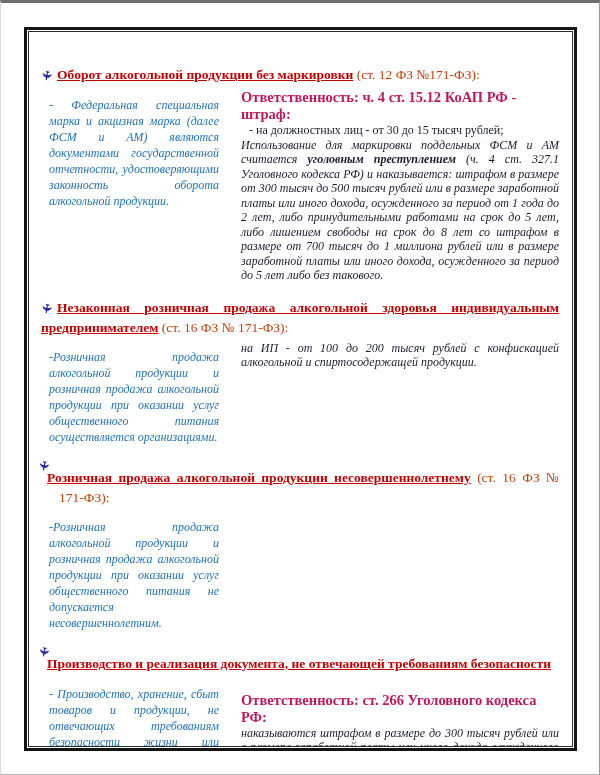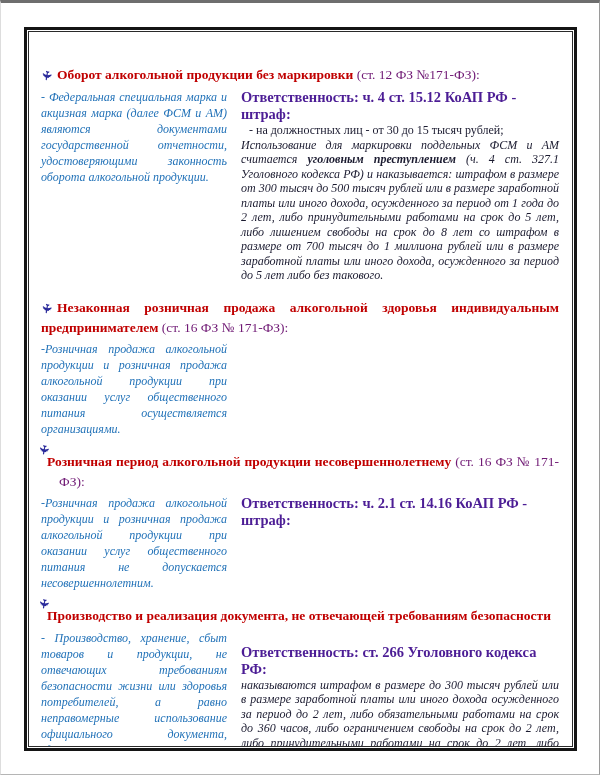--- a/index.html
+++ b/index.html
@@ -47,44 +47,44 @@
   .heading.hang{padding-left:18px;text-indent:-18px;}
   .bullet{
     display:inline-block;
     font-size:12px;
     color:#2b2b9b;
     transform:rotate(100deg);
     margin-right:6px;
     text-decoration:none;
     font-style:normal;
   }
-  .h-red{color:#c00000;}
-  .h-ref{color:#701a75;font-weight:normal;}
+  .h-red{color:#c00000;text-decoration:underline;}
+  .h-ref{color:#c2410c;font-weight:normal;}
   .cols{display:flex;gap:14px;margin-top:4px;}
   .col-left{
     flex:none;width:186px;
     color:#2272b8;
     font-style:italic;
     font-size:12px;
     line-height:16px;
     text-align:justify;
   }
-  .col-left p{margin:0;}
+  .col-left p{margin:8px;}
   .col-right{
     flex:1;
     color:#1b1b30;
     font-size:12px;
     line-height:14.5px;
   }
   .resp-bold{
     font-weight:bold;
     font-style:normal;
     font-size:14.5px;
     line-height:17px;
-    color:#4c1d95;
+    color:#be185d;
   }
   .resp-items{padding-left:8px;}
   .resp-item{}
   .resp-para{font-style:italic;text-align:justify;margin:0;}
   .resp-para b{font-style:italic;}
   .offset-down{margin-top:14px;}
 </style>
 </head>
 <body>
 
@@ -113,34 +113,34 @@
 
         <div class="section">
           <div class="heading">
             <span class="bullet">✈</span><span class="h-red">Незаконная розничная продажа алкогольной здоровья индивидуальным предпринимателем</span><span class="h-ref"> (ст. 16 ФЗ № 171-ФЗ):</span>
           </div>
           <div class="cols">
             <div class="col-left">
               <p>-Розничная продажа алкогольной продукции и розничная продажа алкогольной продукции при оказании услуг общественного питания осуществляется организациями.</p>
             </div>
             <div class="col-right">
+              <p class="resp-para">на ИП - от 100 до 200 тысяч рублей с конфискацией алкогольной и спиртосодержащей продукции.</p>
             </div>
           </div>
         </div>
 
         <div class="section">
           <div class="heading hang">
-            <span class="bullet">✈</span><span class="h-red">Розничная период алкогольной продукции несовершеннолетнему</span><span class="h-ref"> (ст. 16 ФЗ № 171-ФЗ):</span>
+            <span class="bullet">✈</span><span class="h-red">Розничная продажа алкогольной продукции несовершеннолетнему</span><span class="h-ref"> (ст. 16 ФЗ № 171-ФЗ):</span>
           </div>
           <div class="cols">
             <div class="col-left">
               <p>-Розничная продажа алкогольной продукции и розничная продажа алкогольной продукции при оказании услуг общественного питания не допускается несовершеннолетним.</p>
             </div>
             <div class="col-right">
-              <div class="resp-bold">Ответственность: ч. 2.1 ст. 14.16 КоАП РФ - штраф:</div>
             </div>
           </div>
         </div>
 
         <div class="section">
           <div class="heading hang">
             <span class="bullet">✈</span><span class="h-red">Производство и реализация документа, не отвечающей требованиям безопасности</span>
           </div>
           <div class="cols">
             <div class="col-left">

